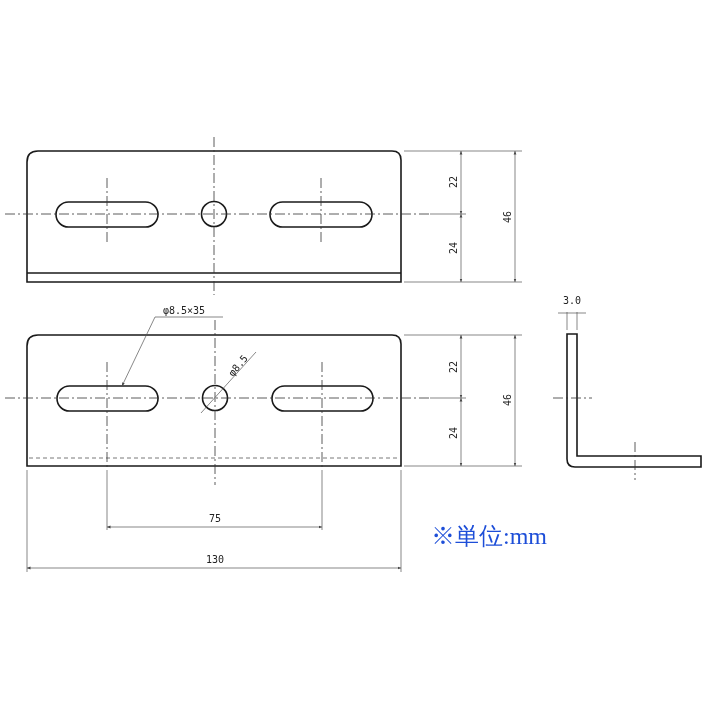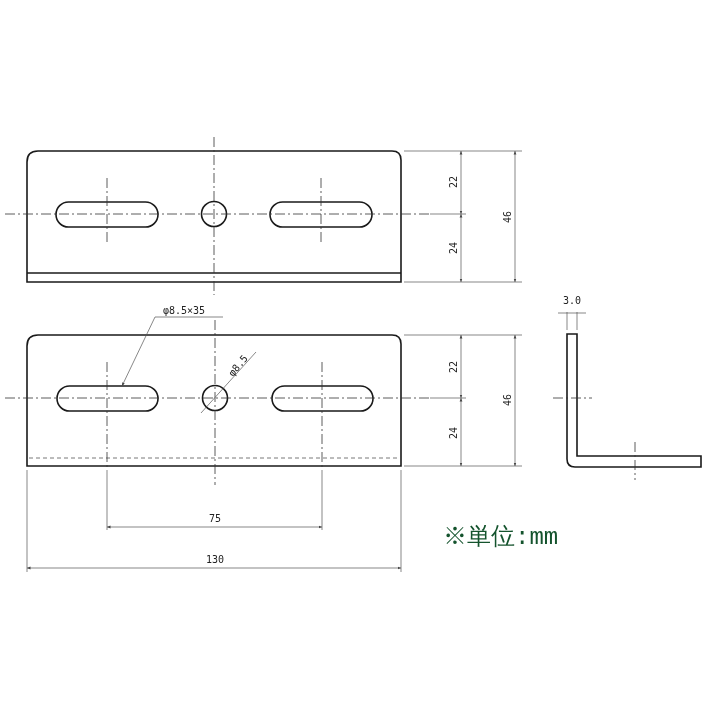--- a/index.html
+++ b/index.html
@@ -4,21 +4,21 @@
   <style>
     html, body { margin: 0; padding: 0; background: #ffffff; }
     body { width: 713px; height: 713px; overflow: hidden; position: relative; font-family: "DejaVu Sans", sans-serif; }
     svg { position: absolute; left: 0; top: 0; }
     .outline { fill: none; stroke: #1a1a1a; stroke-width: 1.6; }
     .dim { fill: none; stroke: #555; stroke-width: 0.7; }
     .center { fill: none; stroke: #333; stroke-width: 0.8; stroke-dasharray: 10 3 2 3; }
     .hidden { fill: none; stroke: #555; stroke-width: 0.8; stroke-dasharray: 4 3; }
     .arrow { fill: #444; }
     .dimtext { font-family: "DejaVu Sans Mono", monospace; font-size: 10px; fill: #222; }
-    .unit-label { position: absolute; left: 443px; top: 520px; font-family: Liberation Mono, monospace; font-size: 24px; color: #14532d; letter-spacing: 0px; }
+    .unit-label { position: absolute; left: 431px; top: 520px; font-family: Liberation Serif, serif; font-size: 24px; color: #1d4ed8; letter-spacing: 0px; }
   </style>
 </head>
 <body>
 
 <svg width="713" height="713" viewBox="0 0 713 713">
   <defs>
     <marker id="arr" markerWidth="6" markerHeight="6" refX="5" refY="3" orient="auto-start-reverse">
       <path d="M0,1 L5,3 L0,5 z" class="arrow"></path>
     </marker>
   </defs>

